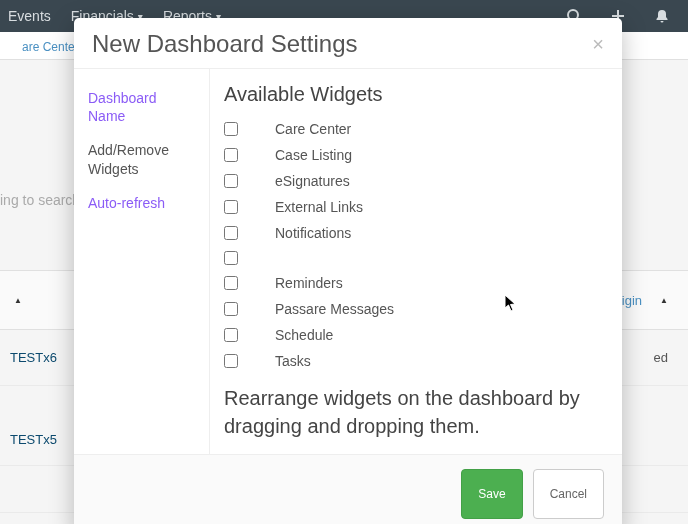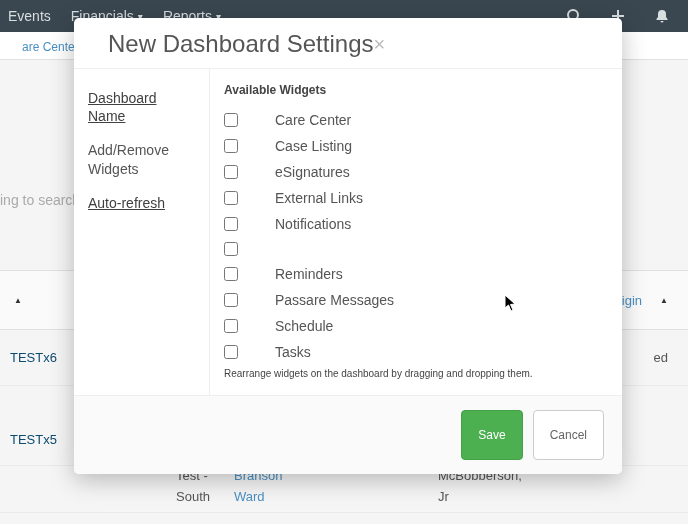--- a/index.html
+++ b/index.html
@@ -90,23 +90,24 @@
       top: 18px;
       left: 74px;
       width: 548px;
       background: #fff;
       border-radius: 5px;
       box-shadow: 0 6px 24px rgba(0,0,0,0.25);
       z-index: 10;
       overflow: hidden;
     }
     .modal-header {
-      padding: 12px 18px 10px 34px;
-      display: flex;
-      align-items: center;
+      padding: 12px 18px 10px 18px;
+      display: flex;
+      align-items: center;
+      justify-content: space-between;
     }
     .modal-title {
       font-size: 24px;
       color: #555;
       font-weight: 400;
     }
     .modal-close {
       color: #bbb;
       font-size: 20px;
       cursor: pointer;
@@ -122,49 +123,49 @@
       border-right: 1px solid #eee;
       padding: 12px 0;
     }
     .sidebar-item {
       padding: 8px 14px;
       font-size: 14px;
       cursor: pointer;
       color: #555;
       line-height: 1.3;
     }
-    .sidebar-item.active { color: #404040; text-decoration: underline; }
+    .sidebar-item.active { color: #8b5cf6; }
     .modal-main {
       flex: 1;
       padding: 14px 18px 14px 14px;
     }
     .section-title {
-      font-size: 12px;
-      font-weight: 700;
+      font-size: 20px;
+      font-weight: 400;
       color: #444;
       margin-bottom: 10px;
     }
     .widget-row {
       display: flex;
       align-items: center;
       padding: 5px 0;
       font-size: 14px;
       color: #555;
       gap: 27px;
     }
     .widget-row input[type="checkbox"] {
       width: 14px;
       height: 14px;
       margin-right: 10px;
       accent-color: #555;
     }
     .help-text {
-      font-size: 10px;
+      font-size: 20px;
       color: #444;
-      margin-top: 2px;
+      margin-top: 10px;
       line-height: 1.4;
     }
     .modal-footer {
       padding: 14px 18px;
       display: flex;
       justify-content: flex-end;
       gap: 10px;
       background: #fafafa;
     }
     .btn {

